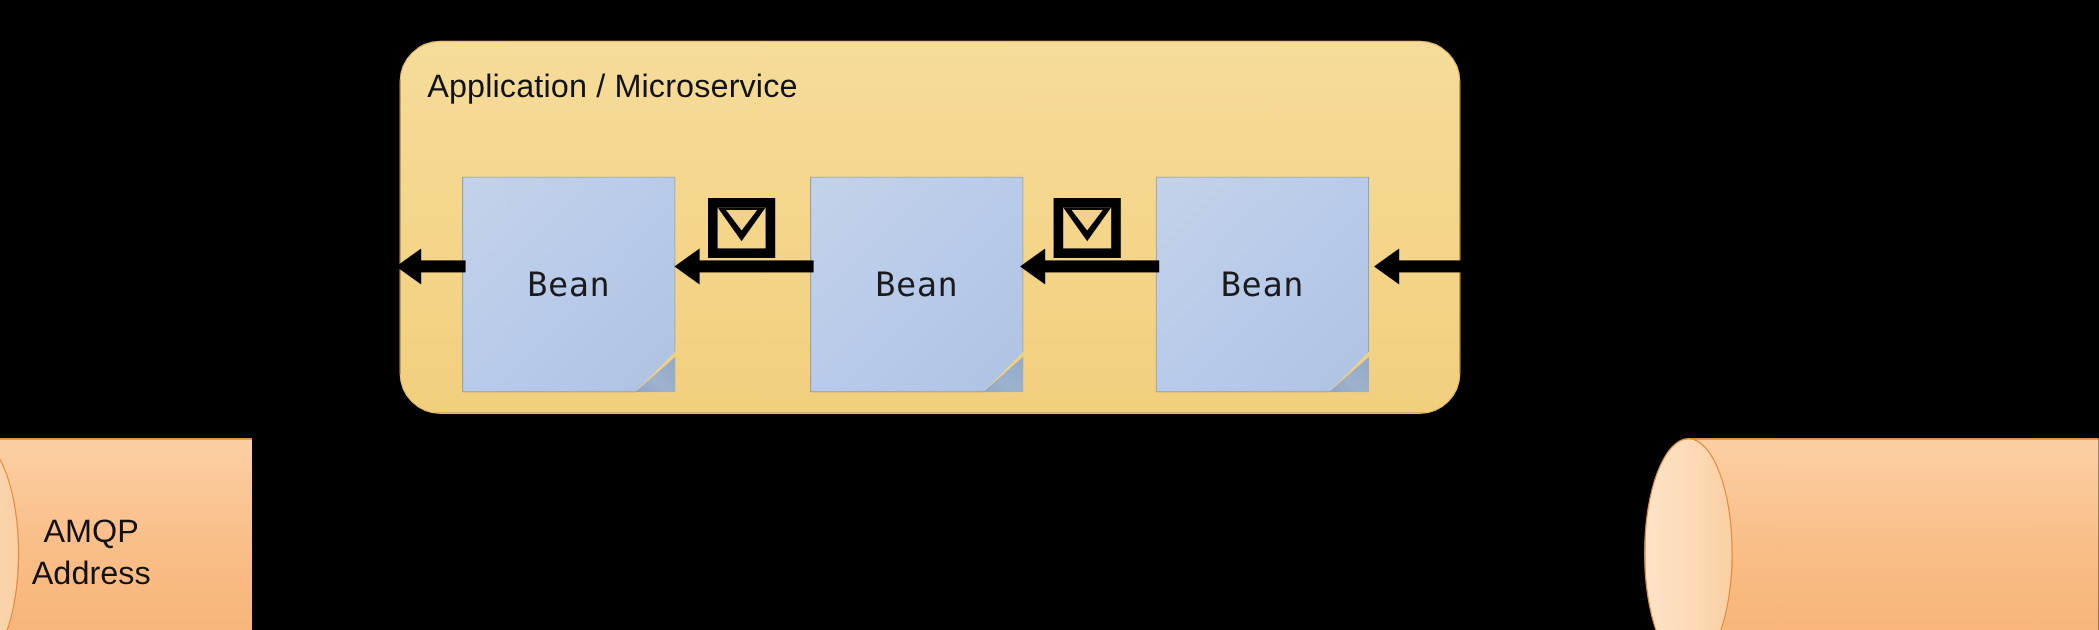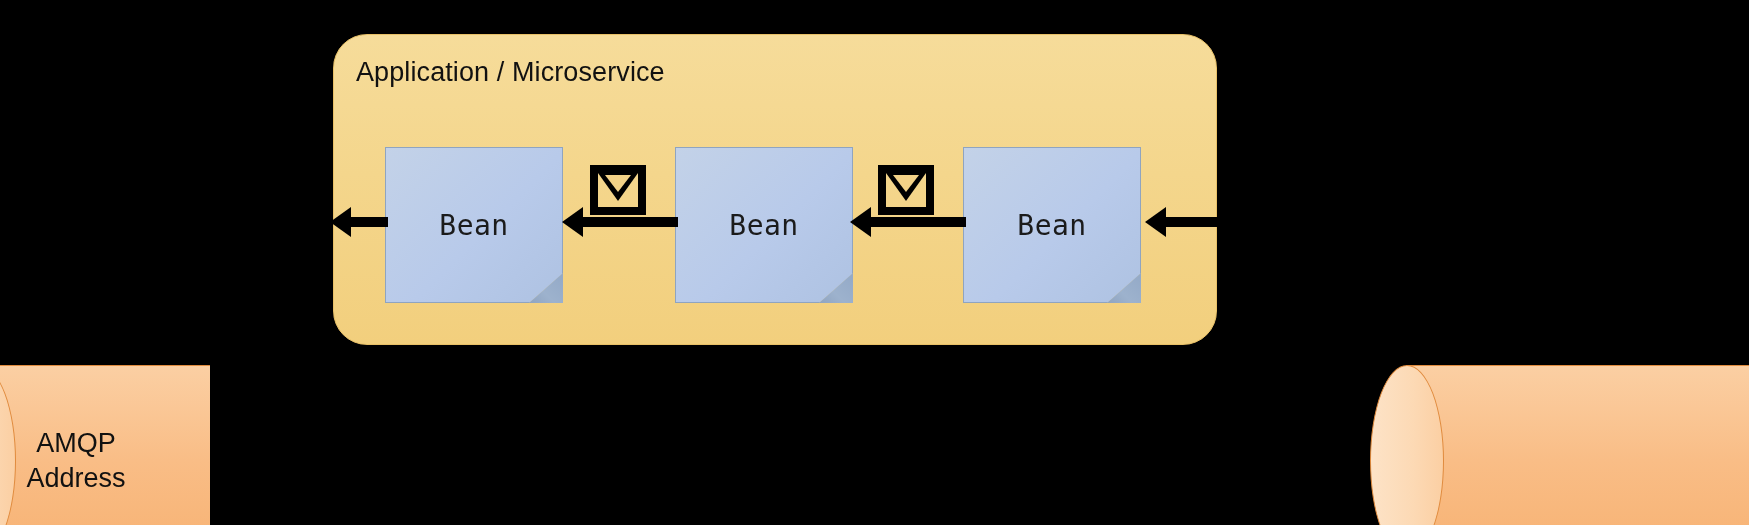--- a/index.html
+++ b/index.html
@@ -38,21 +38,21 @@
     color: #111111;
     letter-spacing: 0.1px;
     white-space: nowrap;
   }
 
   
   .bean {
     position: absolute;
     top: 115px;
     width: 178px;
-    height: 156px;
+    height: 180px;
   }
   .bean-body {
     position: absolute;
     inset: 0;
     background: linear-gradient(135deg, #c3d2e8 0%, #b8caea 55%, #aec2e2 100%);
     border: 1px solid #8fa4c0;
     box-sizing: border-box;
     box-shadow: 1px 2px 3px rgba(0,0,0,0.28);
     clip-path: polygon(0 0, 100% 0, 100% 81%, 81% 100%, 0 100%);
   }

